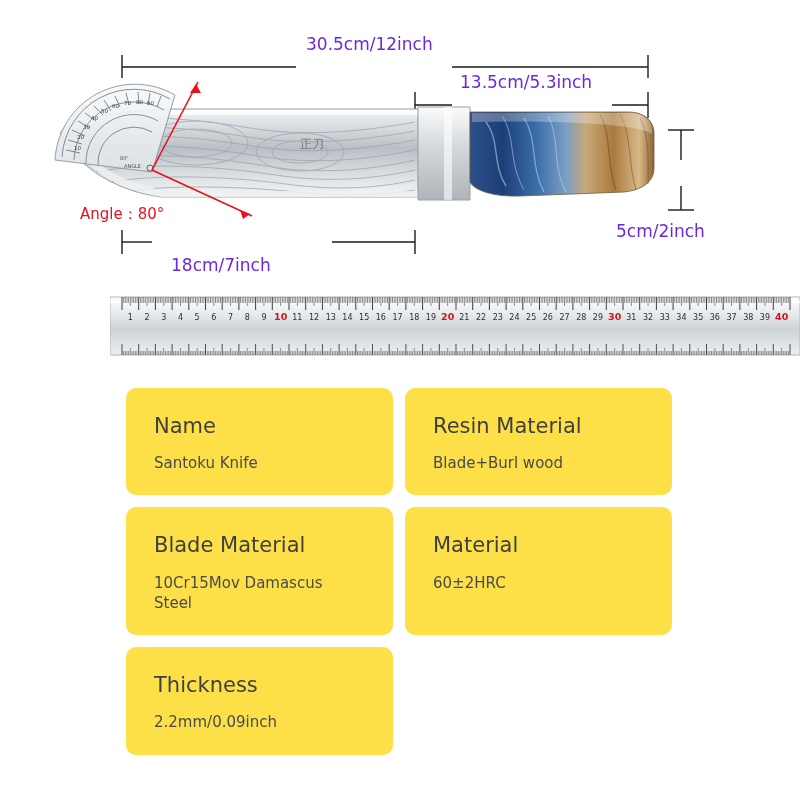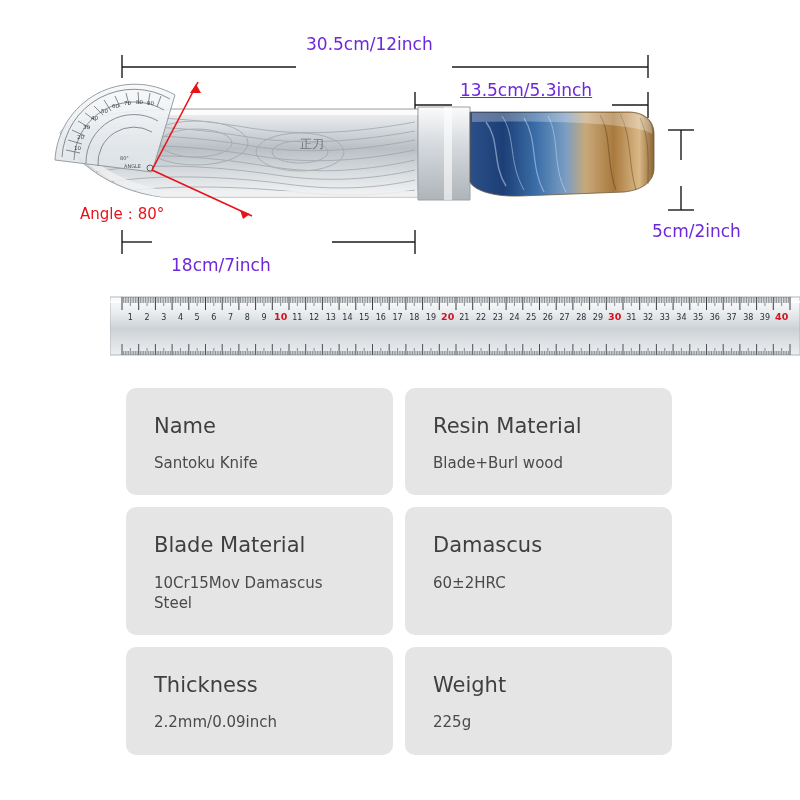--- a/index.html
+++ b/index.html
@@ -57,21 +57,21 @@
     width: 546px;
     display: flex;
     flex-direction: column;
     gap: 12px;
   }
   .spec-row {
     display: flex;
     gap: 12px;
   }
   .spec-card {
-    background: #e5e5e5;
+    background: #fde047;
     border-radius: 10px;
     width: 267px;
     box-sizing: border-box;
     padding: 26px 28px 22px 28px;
     min-height: 105px;
   }
   .spec-card.tall {
     min-height: 125px;
   }
   .spec-title {
@@ -249,23 +249,23 @@
     <g stroke="#e8121b" stroke-width="1.6">
       <line x1="152" y1="170" x2="198" y2="82"></line>
       <line x1="152" y1="170" x2="252" y2="216"></line>
       <path d="M196,84 L190,93 L201,93 Z" fill="#e8121b" stroke="none"></path>
       <path d="M250,214 L240,210 L243,219 Z" fill="#e8121b" stroke="none"></path>
     </g>
   </svg>
 
   
   <div class="dim-label" style="left:306px; top:34px;">30.5cm/12inch</div>
-  <div class="dim-label" style="left:460px; top:80px;text-decoration:underline;">13.5cm/5.3inch</div>
+  <div class="dim-label" style="left:460px; top:72px;">13.5cm/5.3inch</div>
   <div class="dim-label" style="left:155px; top:255px;margin-left:16px;">18cm/7inch</div>
-  <div class="dim-label" style="left:652px; top:221px;">5cm/2inch</div>
+  <div class="dim-label" style="left:616px; top:221px;">5cm/2inch</div>
 
   
   <div class="angle-label" style="left:80px; top:205px;">
     <span>Angle：</span><span>80°</span>
   </div>
 </div>
 
 <div id="ruler-wrap">
   <svg width="690" height="70" viewBox="0 0 690 70">
     <defs>
@@ -1137,29 +1137,25 @@
       <div class="spec-value">Blade+Burl wood</div>
     </div>
   </div>
 
   <div class="spec-row">
     <div class="spec-card tall">
       <div class="spec-title">Blade Material</div>
       <div class="spec-value">10Cr15Mov Damascus Steel</div>
     </div>
     <div class="spec-card tall">
-      <div class="spec-title">Damascus</div>
+      <div class="spec-title">Material</div>
       <div class="spec-value">60±2HRC</div>
     </div>
   </div>
 
   <div class="spec-row">
     <div class="spec-card">
       <div class="spec-title">Thickness</div>
       <div class="spec-value">2.2mm/0.09inch</div>
     </div>
-    <div class="spec-card">
-      <div class="spec-title">Weight</div>
-      <div class="spec-value">225g</div>
-    </div>
   </div>
 
 </div>
 
 </body></html>

